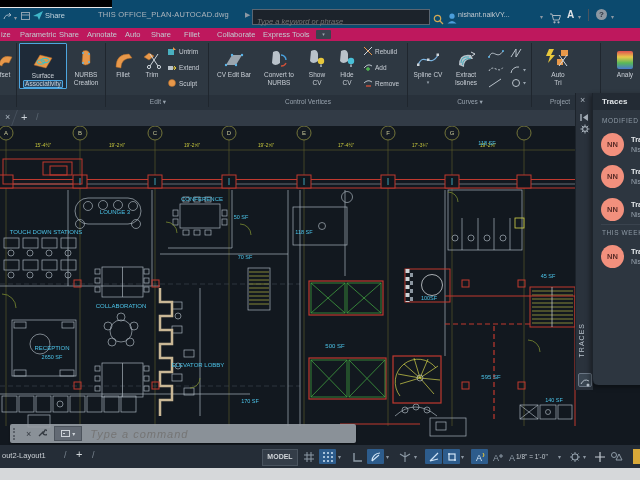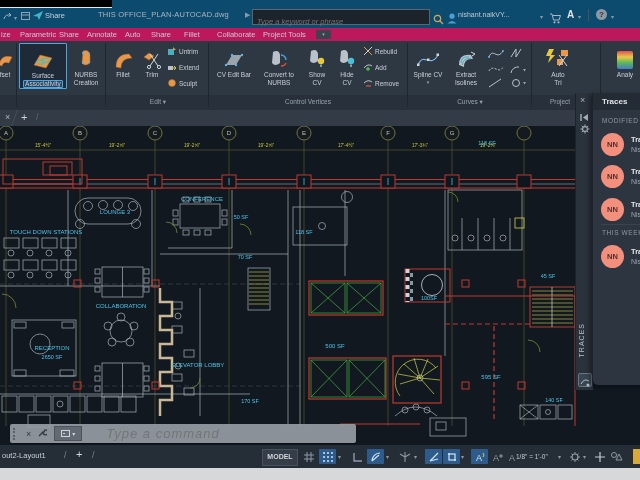--- a/index.html
+++ b/index.html
@@ -44,21 +44,21 @@
   
   .canvas{top:126px;left:0;width:640px;height:319px;background:#12181f;}
   
   .cmdbar{top:424px;left:10px;width:346px;height:19px;background:rgba(152,158,165,.9);
           border-radius:2px;display:flex;align-items:center;box-shadow:0 1px 2px rgba(0,0,0,.4);}
   .cmd-handle{width:5px;height:12px;margin-left:3px;border-left:2px dotted #5a6068;}
   .cmd-ic{color:#333940;font-size:9px;margin-left:6px;}
   .cmd-box{width:26px;height:13px;background:#636a74;border:1px solid #4c535c;margin-left:7px;
            display:flex;align-items:center;justify-content:center;gap:2px;color:#cfd4da;font-size:6px;}
   .cmdbar input{flex:1;background:transparent;border:0;outline:none;font-style:italic;
-           color:#343a41;font-size:13px;padding-left:24px;letter-spacing:1px;font-family:"Liberation Sans",sans-serif;}
+           color:#343a41;font-size:11px;padding-left:8px;letter-spacing:1px;font-family:"Liberation Sans",sans-serif;}
   
   .statusbar{top:445px;left:0;width:640px;height:23px;background:#252d37;}
   .ltab{position:absolute;top:6px;left:2px;color:#ccd1d6;font-size:7.5px;}
   .lsl{position:absolute;top:5px;color:#78838e;font-size:9px;}
   .lplus{position:absolute;top:3px;left:76px;color:#d3d8dc;font-size:11px;}
   .model{position:absolute;top:4px;left:262px;width:34px;height:15px;background:#343d48;border:1px solid #49535e;
          color:#d2d6da;font-size:7px;font-weight:bold;text-align:center;line-height:14px;}
   .sic{position:absolute;top:4px;width:17px;height:15px;border-radius:1px;display:flex;align-items:center;justify-content:center;}
   .sic.on{background:#2d5c8c;}
   .scaret{position:absolute;top:8px;color:#8d98a3;font-size:6px;}
@@ -137,21 +137,21 @@
 
 <div class="abs ribtabs">
   <span class="rtab" style="left:1px">ize</span>
   <span class="rtab" style="left:20px">Parametric</span>
   <span class="rtab" style="left:59px">Share</span>
   <span class="rtab" style="left:87px">Annotate</span>
   <span class="rtab" style="left:125px">Auto</span>
   <span class="rtab" style="left:151px">Share</span>
   <span class="rtab" style="left:184px">Fillet</span>
   <span class="rtab" style="left:217px">Collaborate</span>
-  <span class="rtab" style="left:263px">Project Tools</span>
+  <span class="rtab" style="left:263px">Express Tools</span>
   <span class="rtab-extra">▾</span>
 </div>
 
 <div class="abs ribbon">
   <div class="plstrip"></div>
   <div class="rdiv" style="left:16px"></div>
     <div class="rdiv" style="left:105px"></div>
   <div class="rdiv" style="left:208px"></div>
     <div class="rdiv" style="left:407px"></div>
   <div class="rdiv" style="left:531px"></div>

